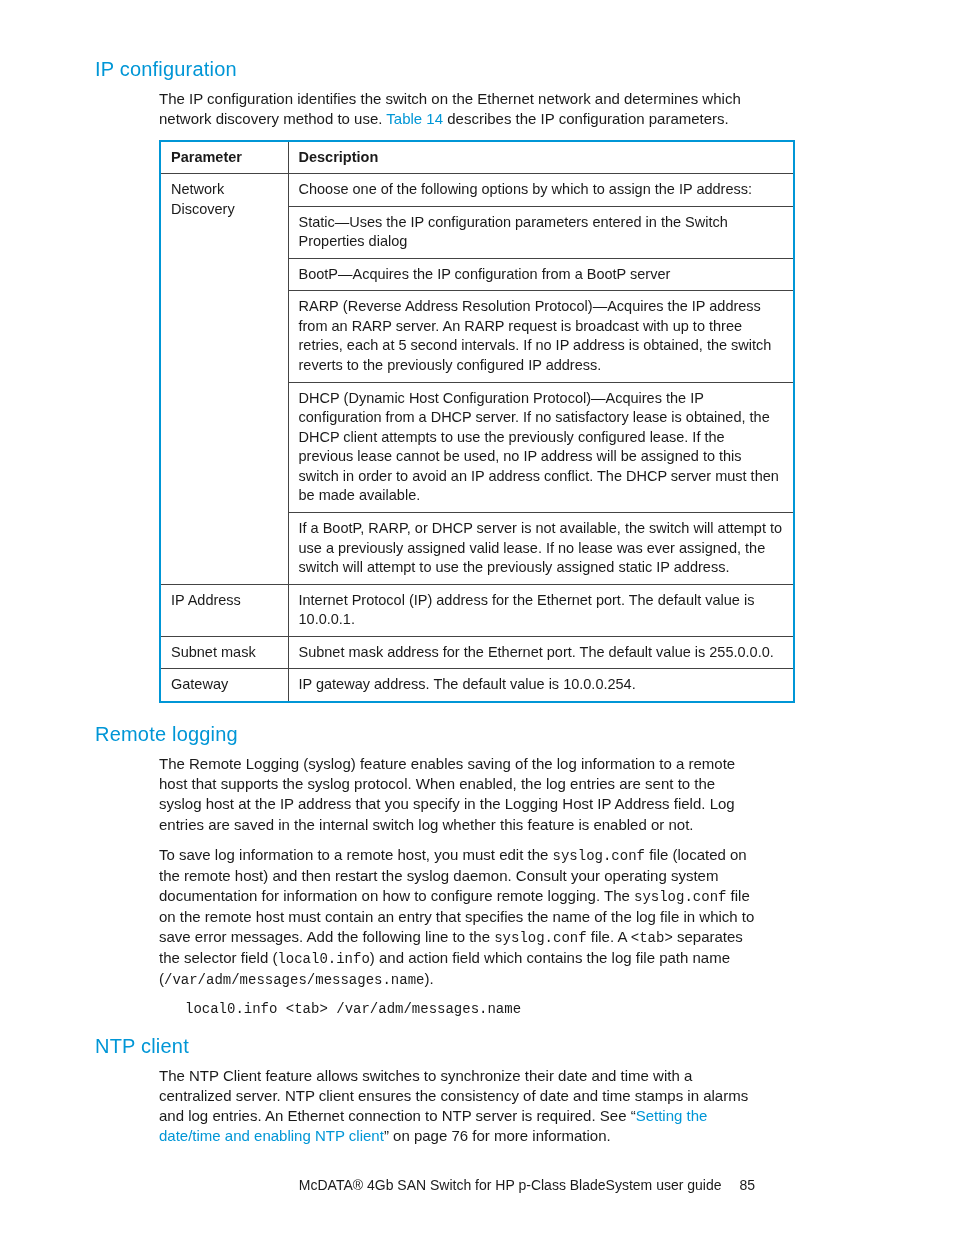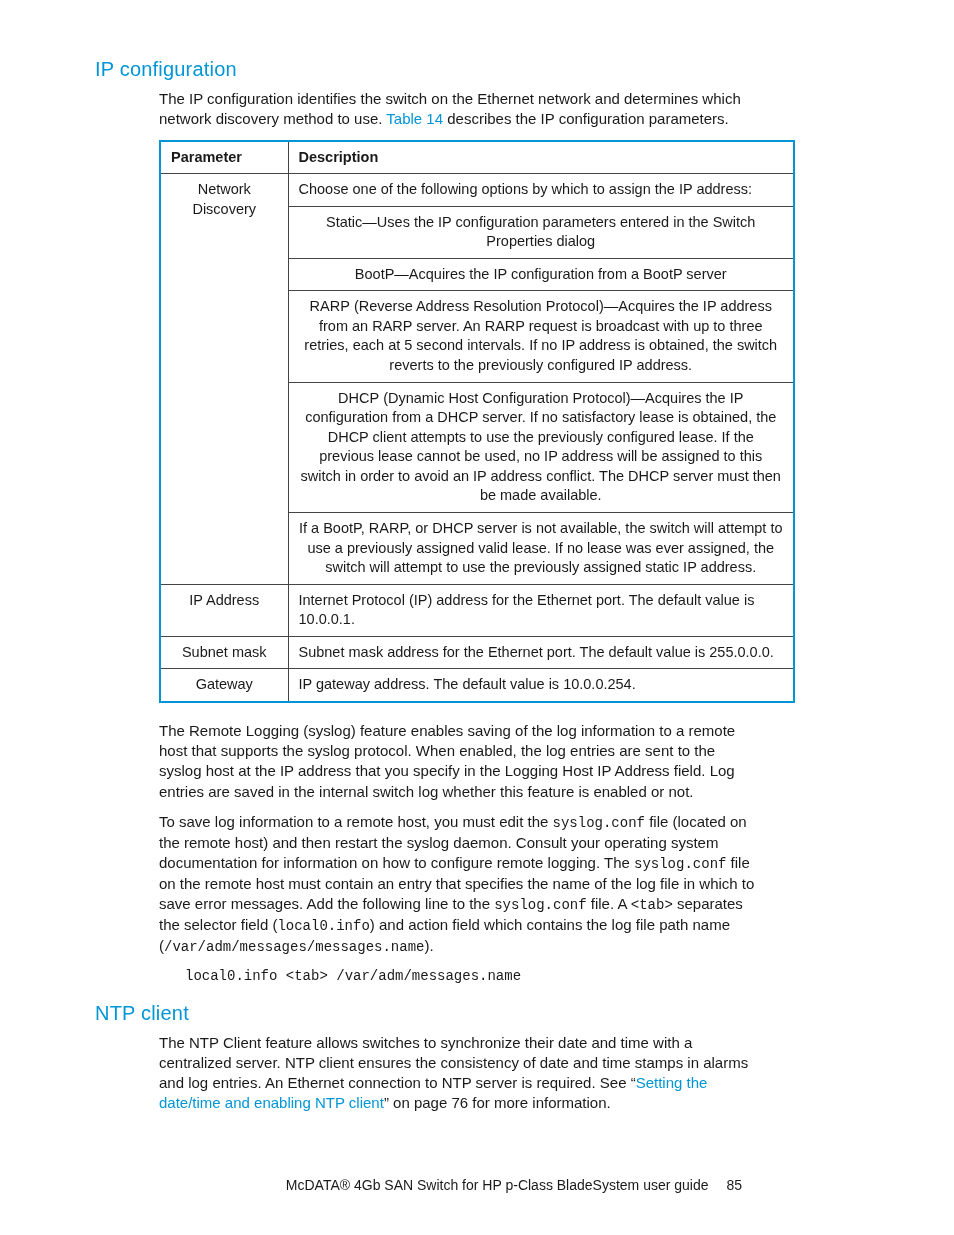--- a/index.html
+++ b/index.html
@@ -61,40 +61,40 @@
     vertical-align: top;
   }
   table.param th:first-child { border-left: none; }
   table.param th:last-child  { border-right: none; margin-left: 8px; }
   table.param td {
     padding: 6px 10px;
     border: 1px solid #444;
     vertical-align: top;
     font-size: 14.5px;
   }
-  table.param td:first-child { border-left: none; text-align: center; }
+  table.param td:first-child { border-left: none; }
   table.param td:last-child  { border-right: none; }
   table.param tr:last-child td { border-bottom: none; }
   .col-param { width: 128px; margin-left: 13px; }
   .desc-block { margin-bottom: 10px; }
   .desc-block:last-child { margin-bottom: 0; }
   b { font-weight: 400; }
   code, .mono {
     font-family: "Courier New", Courier, monospace;
     font-size: 14px;
   }
   pre.codeblock {
     font-family: "Courier New", Courier, monospace;
     font-size: 14px;
     margin: 4px 0 14px 26px;
   }
   .footer {
     position: absolute;
     bottom: 40px;
-    right: 108px;
+    right: 95px;
     left: 95px;
     text-align: right;
     font-size: 14px;
   }
   .footer .pn { margin-left: 14px; }
 </style>
 </head>
 <body>
 
 <div class="page">
@@ -154,20 +154,21 @@
           <td>Subnet mask address for the Ethernet port. The default value is 255.0.0.0.</td>
         </tr>
         <tr>
           <td>Gateway</td>
           <td>IP gateway address. The default value is 10.0.0.254.</td>
         </tr>
       </tbody>
     </table>
   </div>
 
+  <h2 class="section-title">Remote logging</h2>
   <div class="section-body">
     <p>
       <span>The Remote Logging (syslog) feature enables saving of the log information to a remote host that supports the syslog protocol. When enabled, the log entries are sent to the syslog host at the IP address that you specify in the </span><b>Logging Host IP Address</b><span> field. Log entries are saved in the internal switch log whether this feature is enabled or not.</span>
     </p>
     <p>
       <span>To save log information to a remote host, you must edit the </span><span class="mono">syslog.conf</span><span> file (located on the remote host) and then restart the syslog daemon. Consult your operating system documentation for information on how to configure remote logging. The </span><span class="mono">syslog.conf</span><span> file on the remote host must contain an entry that specifies the name of the log file in which to save error messages. Add the following line to the </span><span class="mono">syslog.conf</span><span> file. A </span><span class="mono">&lt;tab&gt;</span><span> separates the selector field (</span><span class="mono">local0.info</span><span>) and action field which contains the log file path name (</span><span class="mono">/var/adm/messages/messages.name</span><span>).</span>
     </p>
     <pre class="codeblock">local0.info &lt;tab&gt; /var/adm/messages.name</pre>
   </div>
 

